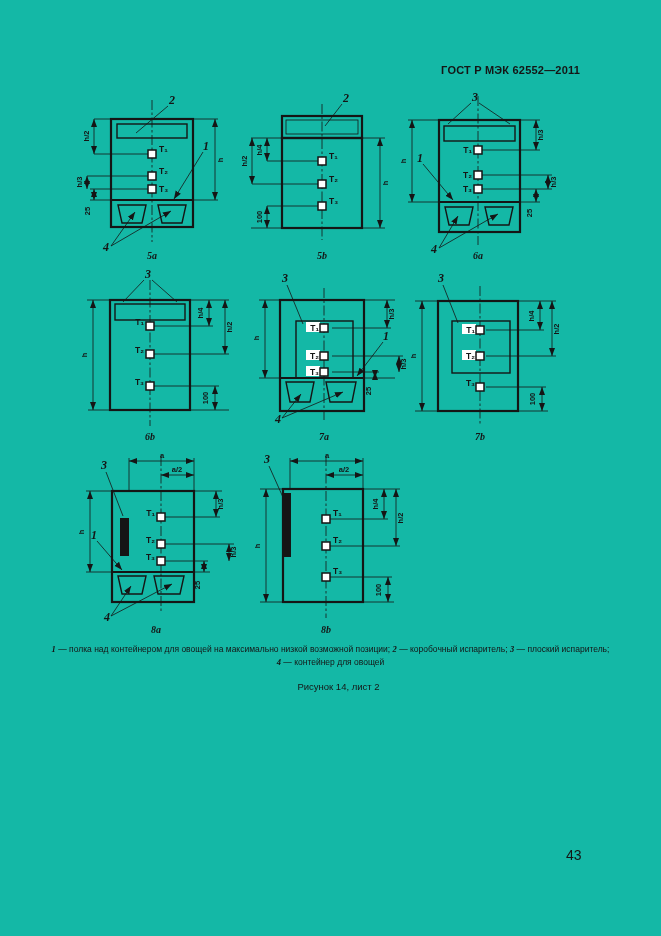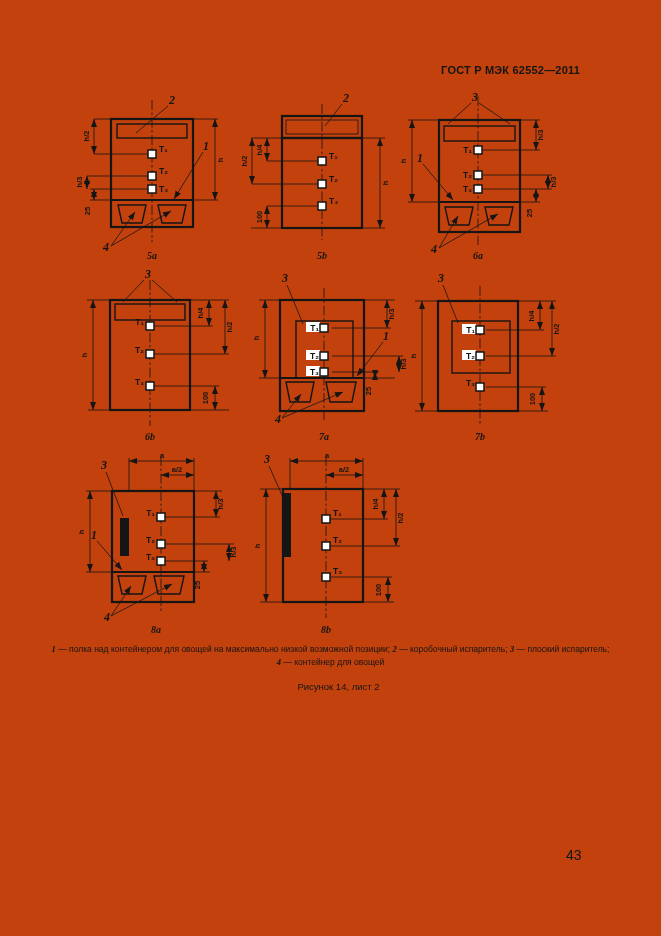--- a/index.html
+++ b/index.html
@@ -1,16 +1,16 @@
 <!DOCTYPE html>
 <html><head>
 <meta charset="utf-8">
 <style>
   html,body{margin:0;padding:0;background:#ffffff;}
-  .page{position:relative;width:661px;height:936px;background:#c2410c;
+  .page{position:relative;width:661px;height:936px;background:#14b8a6;
         font-family:"Liberation Sans",sans-serif;color:#151515;overflow:hidden;}
   .header{position:absolute;top:64px;left:0;width:580px;text-align:right;
           font-size:11px;font-weight:bold;letter-spacing:.2px;}
   svg.diag{position:absolute;overflow:visible;}
   svg text{fill:#151515;}
   .bd{stroke:#151515;stroke-width:2.2;fill:none;}
   .md{stroke:#151515;stroke-width:1.4;fill:none;}
   .ln{stroke:#151515;stroke-width:.8;fill:none;}
   .cl{stroke:#151515;stroke-width:.8;fill:none;stroke-dasharray:10 2.5 2.5 2.5;}
   .sq{fill:#ffffff;stroke:#151515;stroke-width:1.5;}

